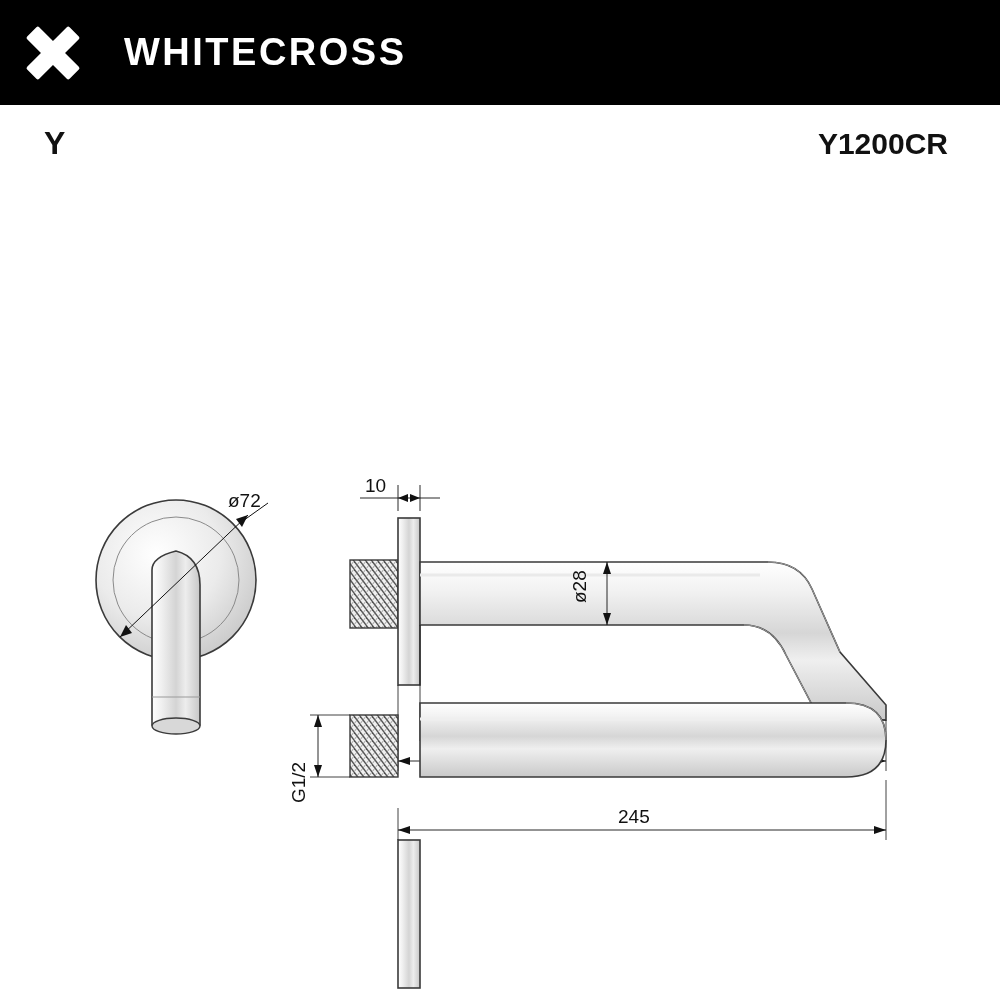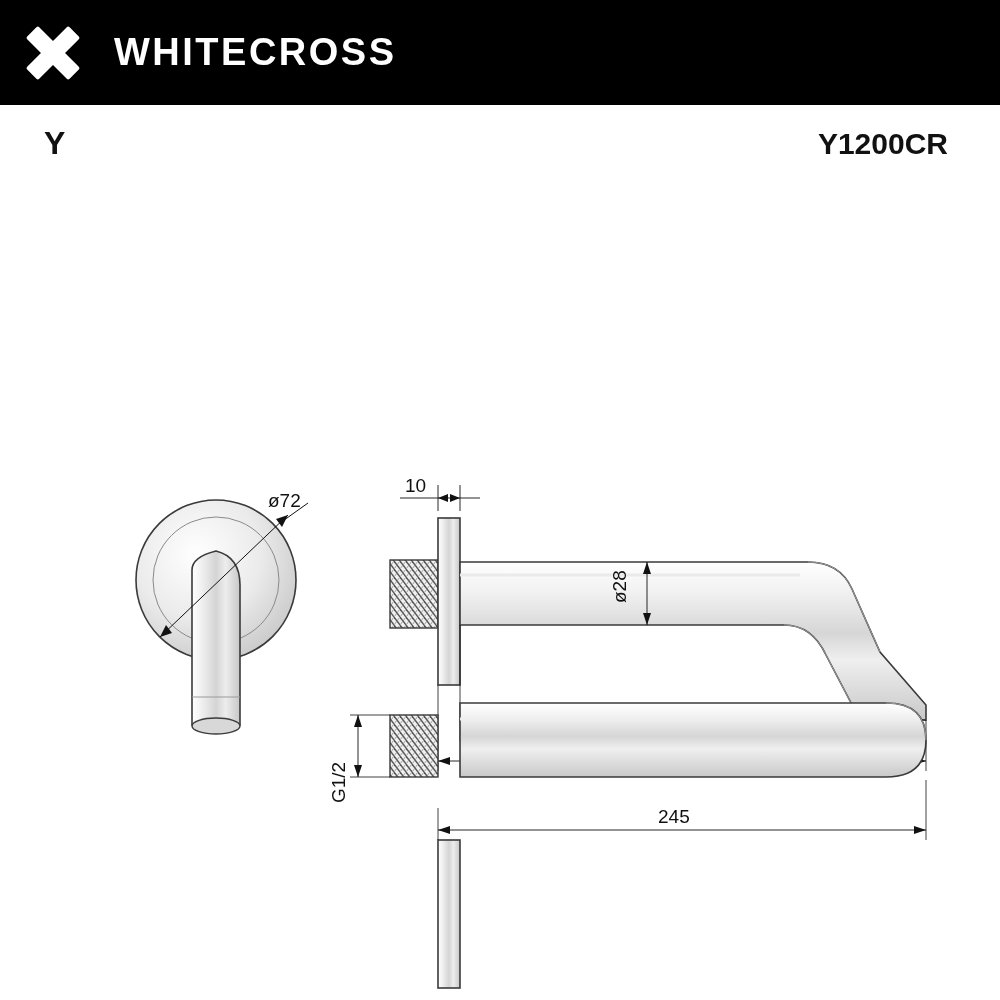--- a/index.html
+++ b/index.html
@@ -45,21 +45,21 @@
     left: 50%;
     top: 50%;
     width: 60px;
     height: 17px;
     background: #ffffff;
     border-radius: 2px;
   }
   .brand-mark .bar.b1 { transform: translate(-50%,-50%) rotate(45deg); }
   .brand-mark .bar.b2 { transform: translate(-50%,-50%) rotate(-45deg); }
   .brand-name {
-    margin-left: 30px;
+    margin-left: 40px;
     color: #ffffff;
     font-size: 38px;
     letter-spacing: 2.5px;
     font-weight: 700;
   }
 
   
   .title-row {
     position: absolute;
     left: 0;
@@ -84,21 +84,20 @@
     color: #111111;
   }
 
   
   #drawing {
     position: absolute;
     left: 0;
     top: 185px;
     width: 924px;
     height: 815px;
-    padding-left: 40px;
   }
   #drawing svg {
     display: block;
   }
 
   .dimtext {
     font-family: "Liberation Sans", sans-serif;
     font-size: 19px;
     fill: #111111;
   }

